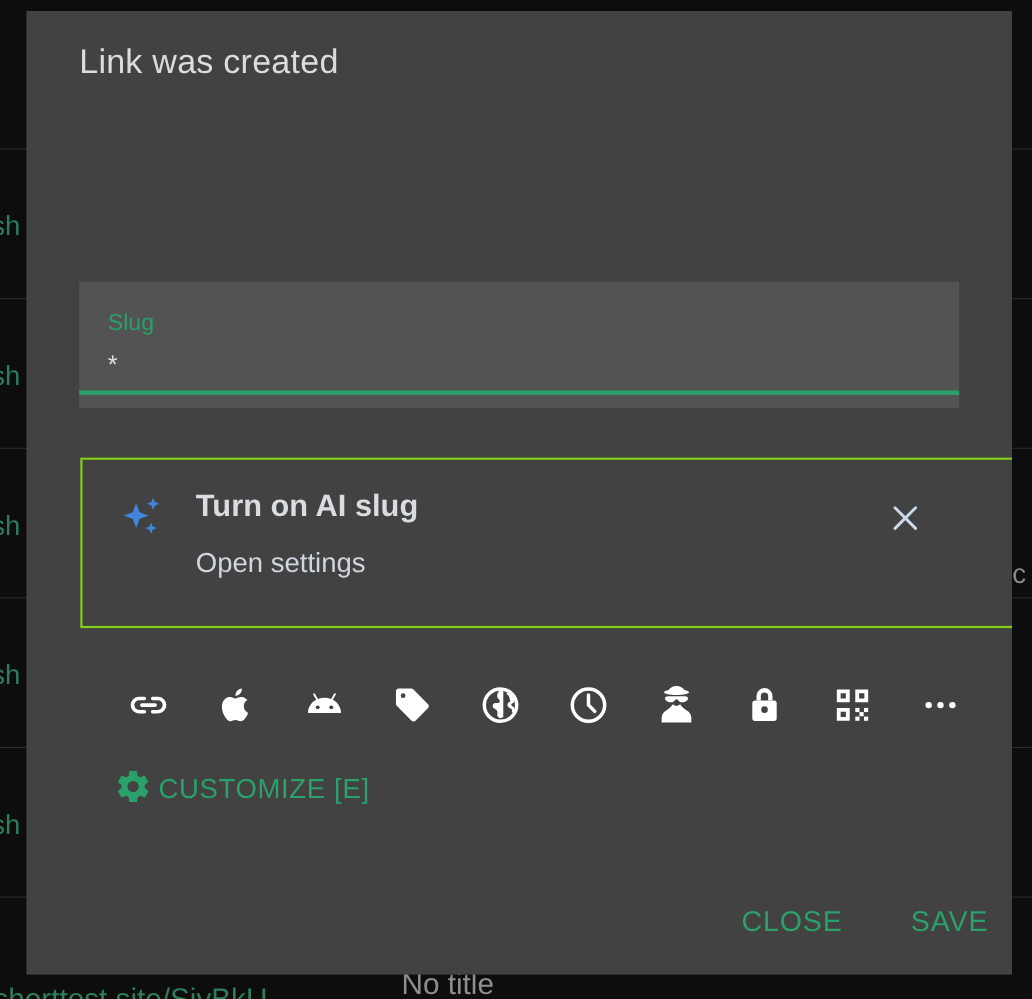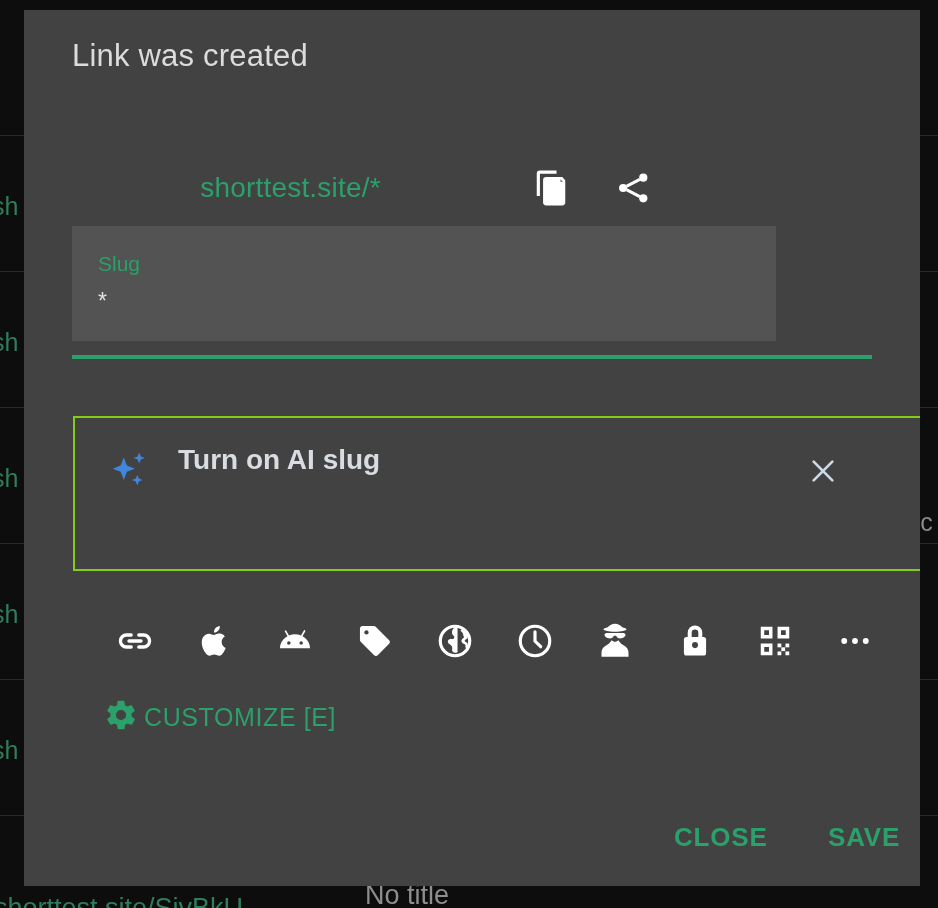--- a/index.html
+++ b/index.html
@@ -91,22 +91,22 @@
     display: flex; align-items: center; justify-content: center;
     width: 56px; height: 56px;
   }
   .icon-btn svg { display: block; }
   .url-copy { margin-left: 14px; }
   .url-share { margin-left: 26px; }
 
   
   .field {
     position: absolute;
-    left: 48px; top: 216px;
-    width: 704px; height: 115px;
+    left: 48px; top: 246px;
+    width: 800px; height: 115px;
     background: #535353;
   }
   .field-label {
     position: absolute;
     left: 26px; top: 26px;
     font-size: 21px;
     color: #2ba06a;
   }
   .field-value {
     position: absolute;
@@ -185,21 +185,21 @@
   
   .actions {
     position: absolute;
     left: 560px; top: 812px;
     width: 320px; height: 50px;
   }
   .action-btn {
     position: absolute;
     top: 0;
     font-size: 26px;
-    font-weight: 700;
+    font-weight: 400;
     color: #2ba06a;
     letter-spacing: .8px;
     background: none; border: none;
     font-family: "Liberation Sans", sans-serif;
     cursor: pointer;
   }
   .act-close { left: 90px; }
   .act-save  { left: 244px; }
 </style>
 </head>
@@ -226,56 +226,37 @@
 
   <span class="bg-right-frag">rc</span>
   <span class="bg-no-title">No title</span>
   <span class="bg-bottom-link">shorttest.site/SjvBkU</span>
 </div>
 
 <div id="dialog">
 
   <div class="dlg-title">Link was created</div>
 
-  <div class="url-row">
-    <span class="url-text">shorttest.site/*</span>
-
-    <span class="icon-btn url-copy">
-      <svg width="38" height="38" viewBox="0 0 24 24" fill="#ffffff">
-        <path d="M15.5 1H5a2 2 0 0 0-2 2v14h2V3h10.5V1z"></path>
-        <path d="M19.1 5H9a2 2 0 0 0-2 2v14a2 2 0 0 0 2 2h10a2 2 0 0 0 2-2V7.1L19.1 5zM18 6.6 19.4 8H18V6.6z"></path>
-      </svg>
-    </span>
-
-    <span class="icon-btn url-share">
-      <svg width="38" height="38" viewBox="0 0 24 24" fill="none" stroke="#ffffff" stroke-width="1.9">
-        <circle cx="18.5" cy="5.5" r="2.6" fill="#ffffff" stroke="none"></circle>
-        <circle cx="5.8" cy="12" r="2.6" fill="#ffffff" stroke="none"></circle>
-        <circle cx="18.5" cy="18.5" r="2.6" fill="#ffffff" stroke="none"></circle>
-        <line x1="8.1" y1="10.8" x2="16.3" y2="6.6"></line>
-        <line x1="8.1" y1="13.2" x2="16.3" y2="17.4"></line>
-      </svg>
-    </span>
-  </div>
 
   <div class="field">
     <span class="field-label">Slug</span>
     <span class="field-value">*</span>
   </div>
   <div class="field-underline"></div>
 
   <div class="banner">
     <span class="banner-icon">
       <svg width="44" height="44" viewBox="0 0 24 24" fill="#4285dc">
         <path d="M8.6 5.2 10.3 9.6 14.7 11.3 10.3 13 8.6 17.4 6.9 13 2.5 11.3 6.9 9.6z"></path>
         <path d="M17 2.4 17.85 4.6 20.05 5.45 17.85 6.3 17 8.5 16.15 6.3 13.95 5.45 16.15 4.6z"></path>
         <path d="M16 14.6 16.8 16.7 18.9 17.5 16.8 18.3 16 20.4 15.2 18.3 13.1 17.5 15.2 16.7z"></path>
       </svg>
     </span>
     <div class="banner-title">Turn on AI slug</div>
+    <div class="banner-sub">Open settings</div>
     <span class="banner-close">
       <svg width="32" height="32" viewBox="0 0 24 24" stroke="#ccd9e8" stroke-width="2" stroke-linecap="round">
         <line x1="5" y1="5" x2="19" y2="19"></line>
         <line x1="19" y1="5" x2="5" y2="19"></line>
       </svg>
     </span>
   </div>
 
   <div class="toolbar">
 

